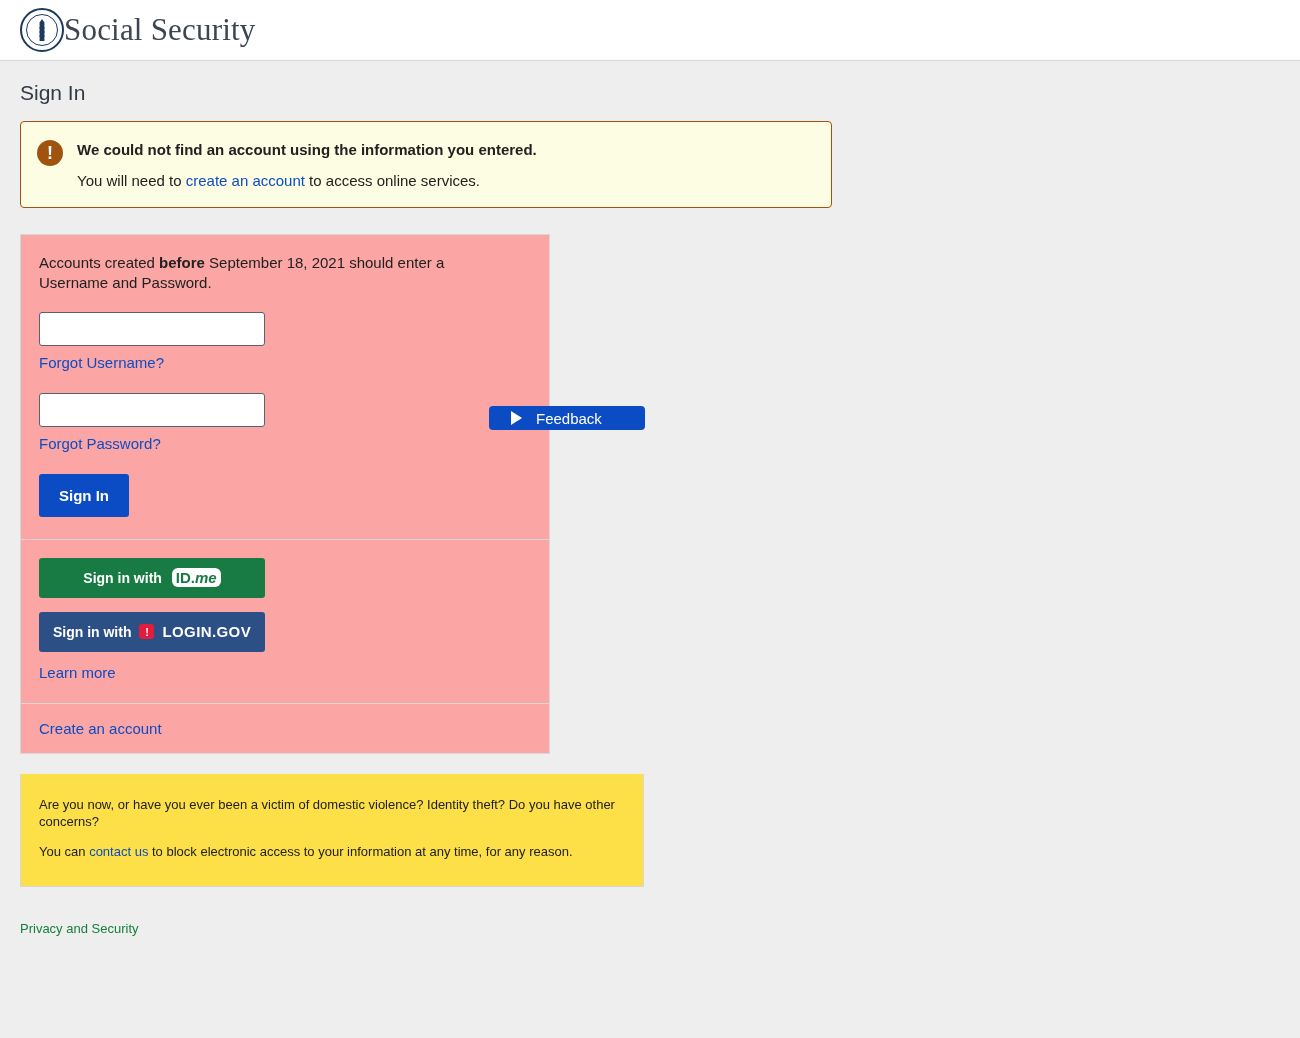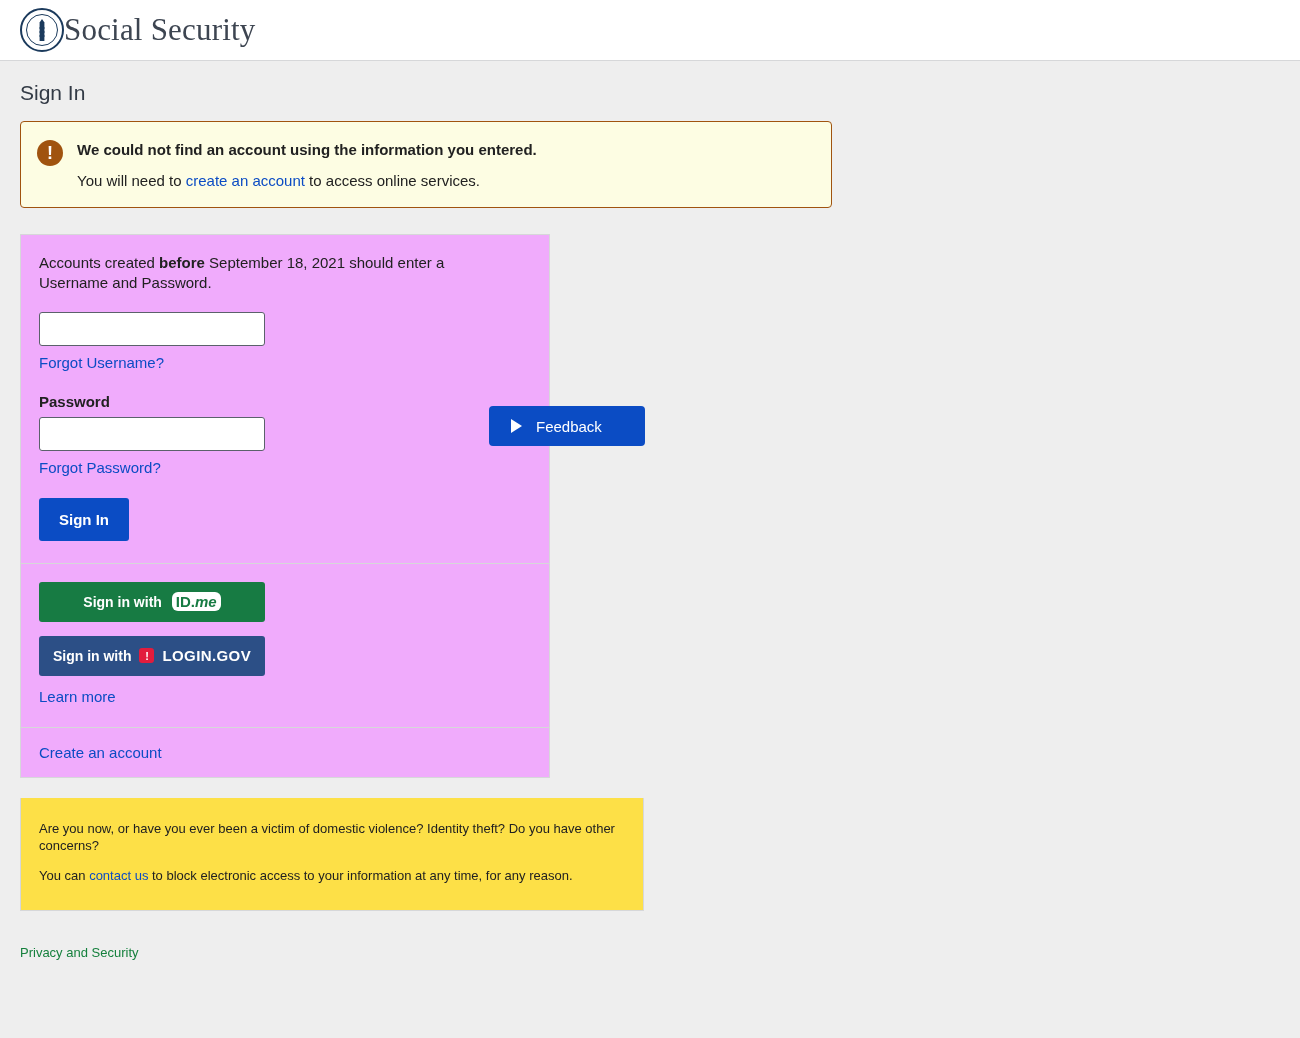--- a/index.html
+++ b/index.html
@@ -99,21 +99,21 @@
     color: #212121;
     margin-bottom: 14px;
   }
   .alert-text { font-size: 15px; color: #212121; }
 
   a { color: #0b4cc4; text-decoration: none; }
 
   
   .card {
     width: 530px;
-    background: #f0abfc;
+    background: #fca5a5;
     border: 1px solid #d6d7d9;
   }
   .card-section {
     padding: 18px 18px 22px 18px;
     border-bottom: 1px solid #d6d7d9;
   }
   .card-section:last-child { border-bottom: none; }
   .card-intro {
     font-size: 15px;
     line-height: 1.35;
@@ -211,21 +211,21 @@
     line-height: 1.35;
   }
   .concerns p { margin: 0; }
   .concerns p + p { margin-top: 12px; }
 
   
   .feedback {
     position: absolute;
     left: 489px;
     top: 406px;
-    width: 156px; height: 40px;
+    width: 156px; height: 24px;
     background: #0b4cc4;
     border-radius: 4px;
     color: #ffffff;
     display: flex;
     align-items: center;
     gap: 14px;
     padding-left: 22px;
     font-size: 15px;
     cursor: pointer;
   }
@@ -267,21 +267,20 @@
   </div>
 
   <div class="card">
 
     <div class="card-section">
       <div class="card-intro"><span>Accounts created </span><b>before</b><span> September 18, 2021 should enter a Username and Password.</span></div>
 
       <input type="text" placeholder="" style="">
       <a class="forgot-link" href="#">Forgot Username?</a>
 
-      <div class="field-label">Password</div>
       <input type="password" placeholder="" style="">
       <a class="forgot-link" href="#">Forgot Password?</a>
 
       <button class="btn-primary">Sign In</button>
     </div>
 
     <div class="card-section">
       <div class="btn-idme">
         <span>Sign in with</span>
         <span class="idme-logo"><span>ID.</span><i>me</i></span>

